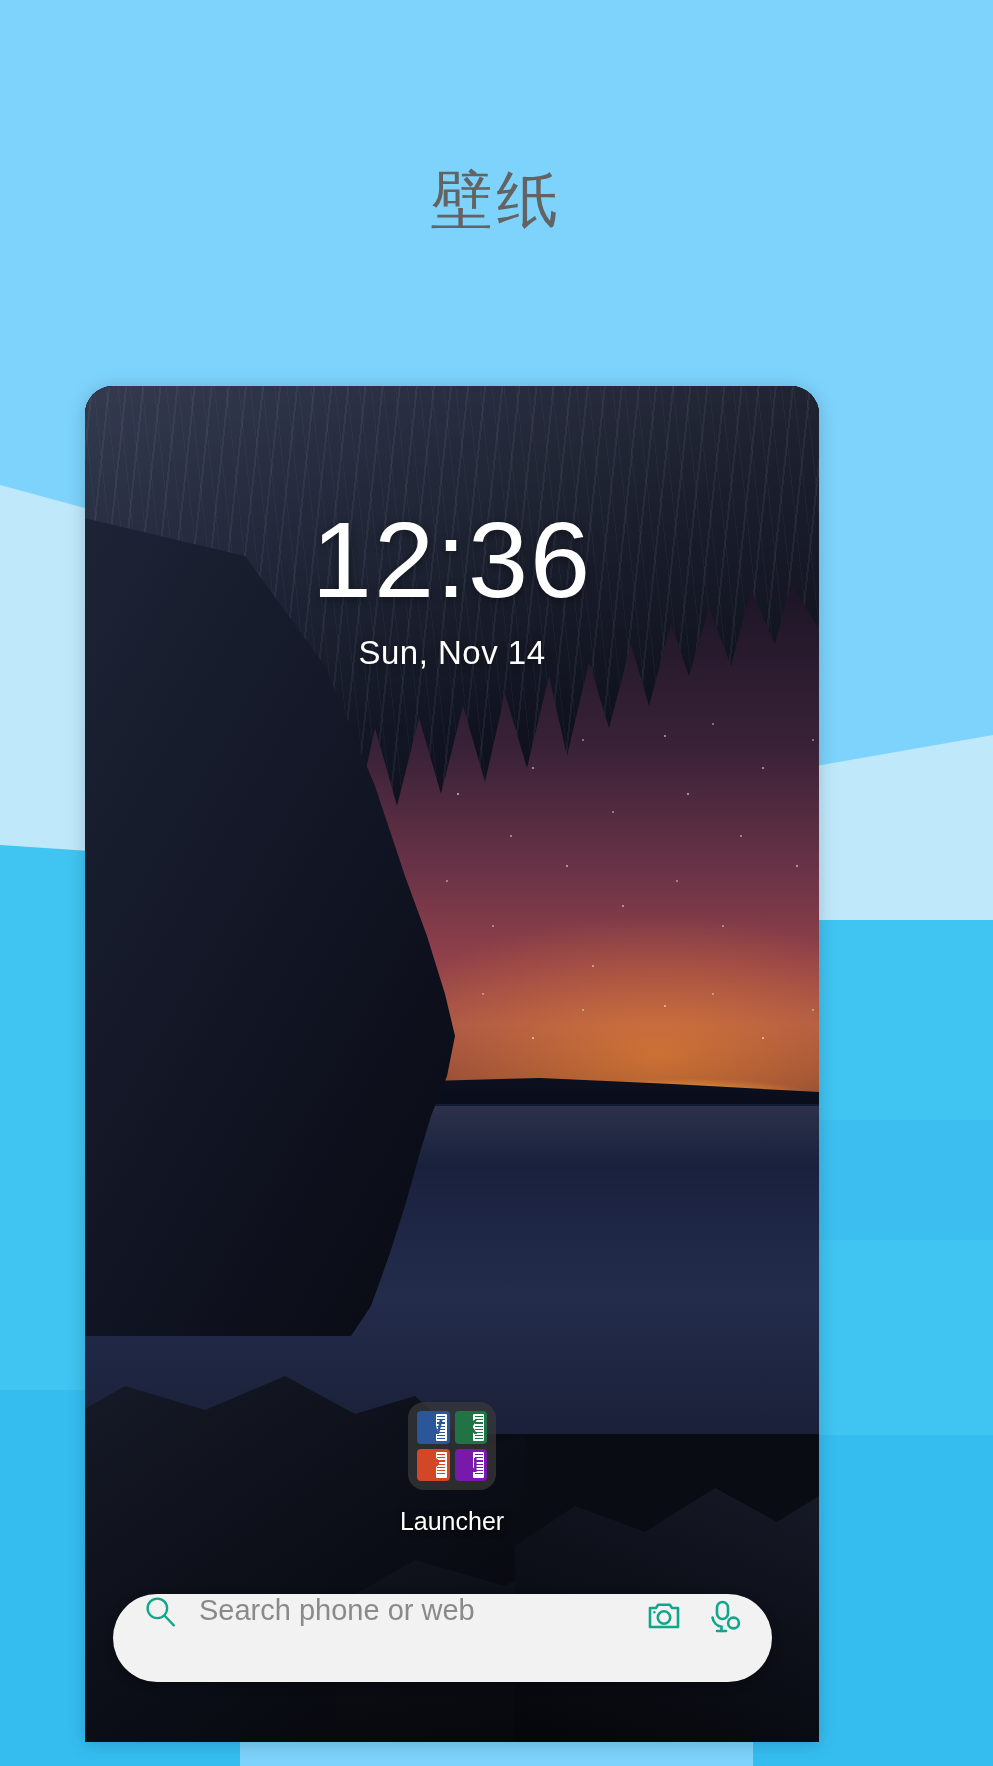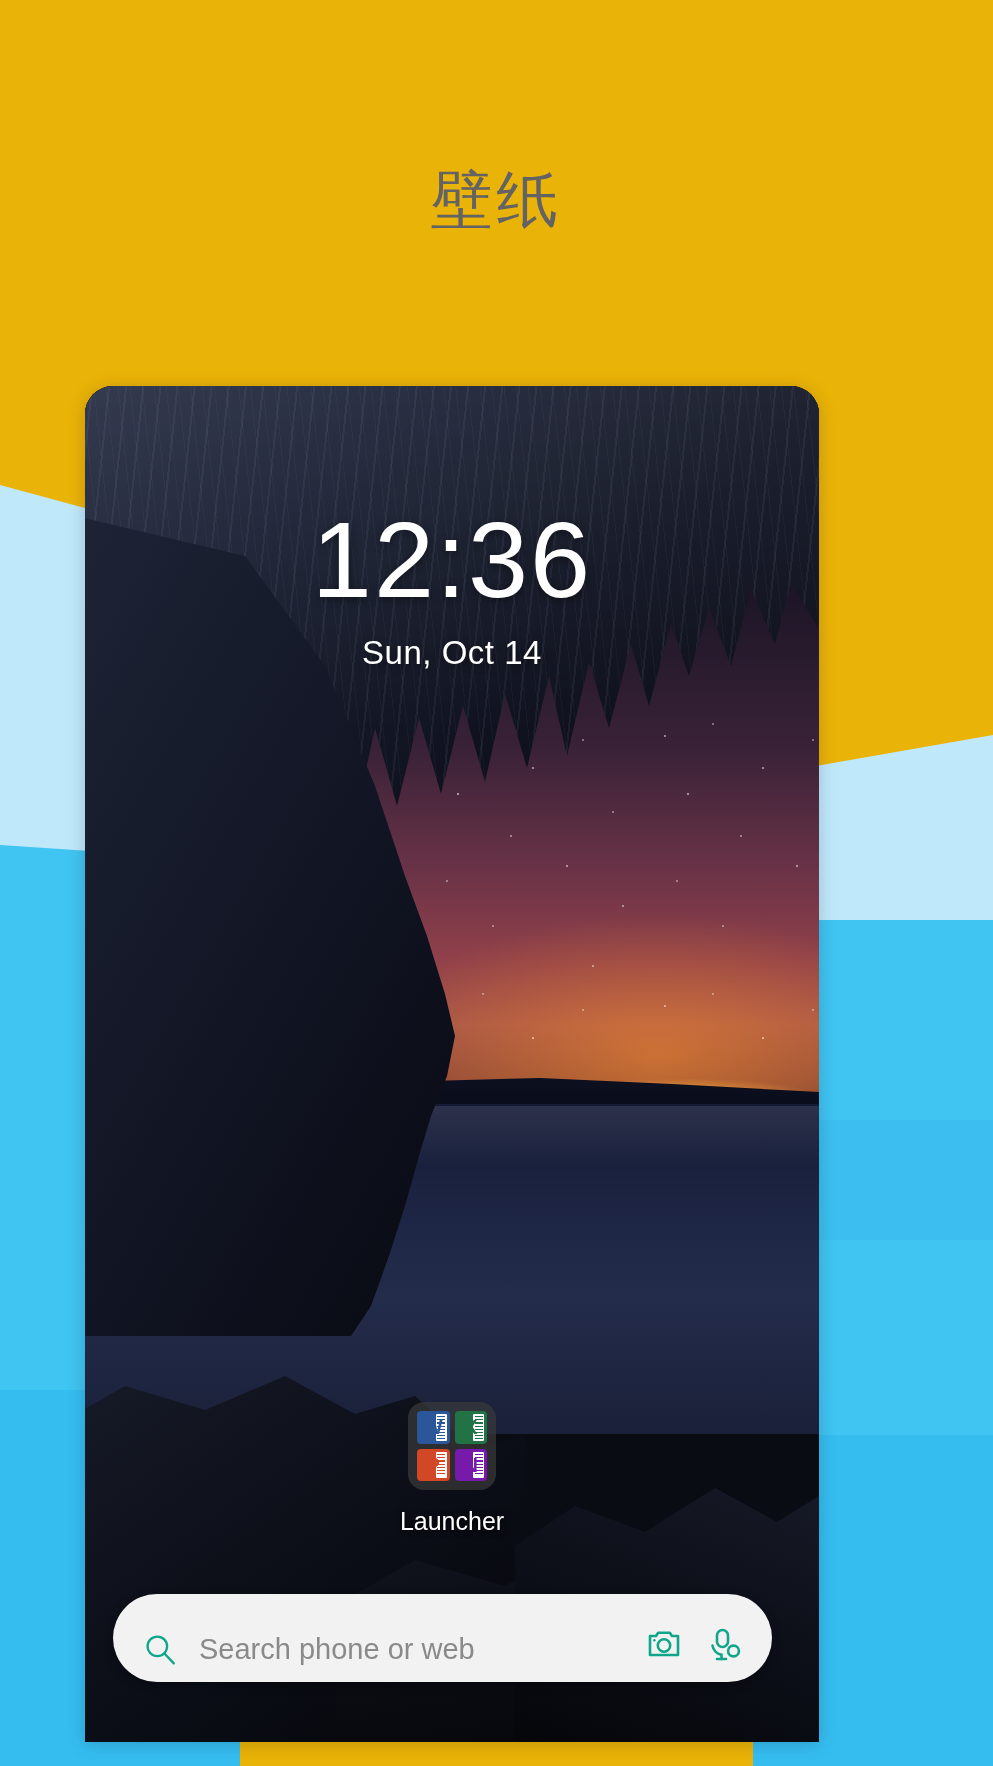--- a/index.html
+++ b/index.html
@@ -7,21 +7,21 @@
   html, body {
     width:993px; height:1766px;
     overflow:hidden;
     background:#ffffff;
     font-family:"Liberation Sans","DejaVu Sans",sans-serif;
   }
 
   #page {
     position:relative;
     width:993px; height:1766px;
-    background:#eab308;
+    background:#7dd3fc;
     overflow:hidden;
   }
 
   
   .bg-layer { position:absolute; inset:0; overflow:hidden; }
   .wedge { position:absolute; }
 
   .wedge-left-pale {
     left:0; top:455px; width:240px; height:420px;
     background:#bfe8fb;
@@ -289,21 +289,21 @@
   .wp-icon { width:88px; height:88px; display:block; }
 
   
   .search-bar {
     position:absolute;
     left:28px; bottom:60px;
     width:659px; height:88px;
     background:#f2f2f2;
     border-radius:44px;
     display:flex;
-    align-items:flex-end;
+    align-items:flex-start;
     padding:0 26px 16px 30px;
     box-shadow:0 3px 10px rgba(0,0,0,.30);
   }
   .search-icon { width:34px; height:34px; flex:0 0 auto; }
   .search-input {
     flex:1 1 auto;
     border:none; outline:none; background:transparent;
     font-family:"Liberation Sans","DejaVu Sans",sans-serif;
     font-size:29px;
     color:#7d7d7d;
@@ -345,21 +345,21 @@
         <div class="stalactite-drip"></div>
       </div>
       <div class="cave-left"></div>
       <div class="rock-left"></div>
       <div class="rock-mid"></div>
       <div class="rock-right"></div>
     </div>
 
     <div class="clock-block">
       <div class="clock-time">12:36</div>
-      <div class="clock-date">Sun, Oct 14</div>
+      <div class="clock-date">Sun, Nov 14</div>
     </div>
 
     <div class="app-row">
 
 
       <div class="app">
         <div class="app-icon-wrap">
           <div class="ms-folder">
             <div class="ms-tile ms-word">
               <span class="letter">W</span>

